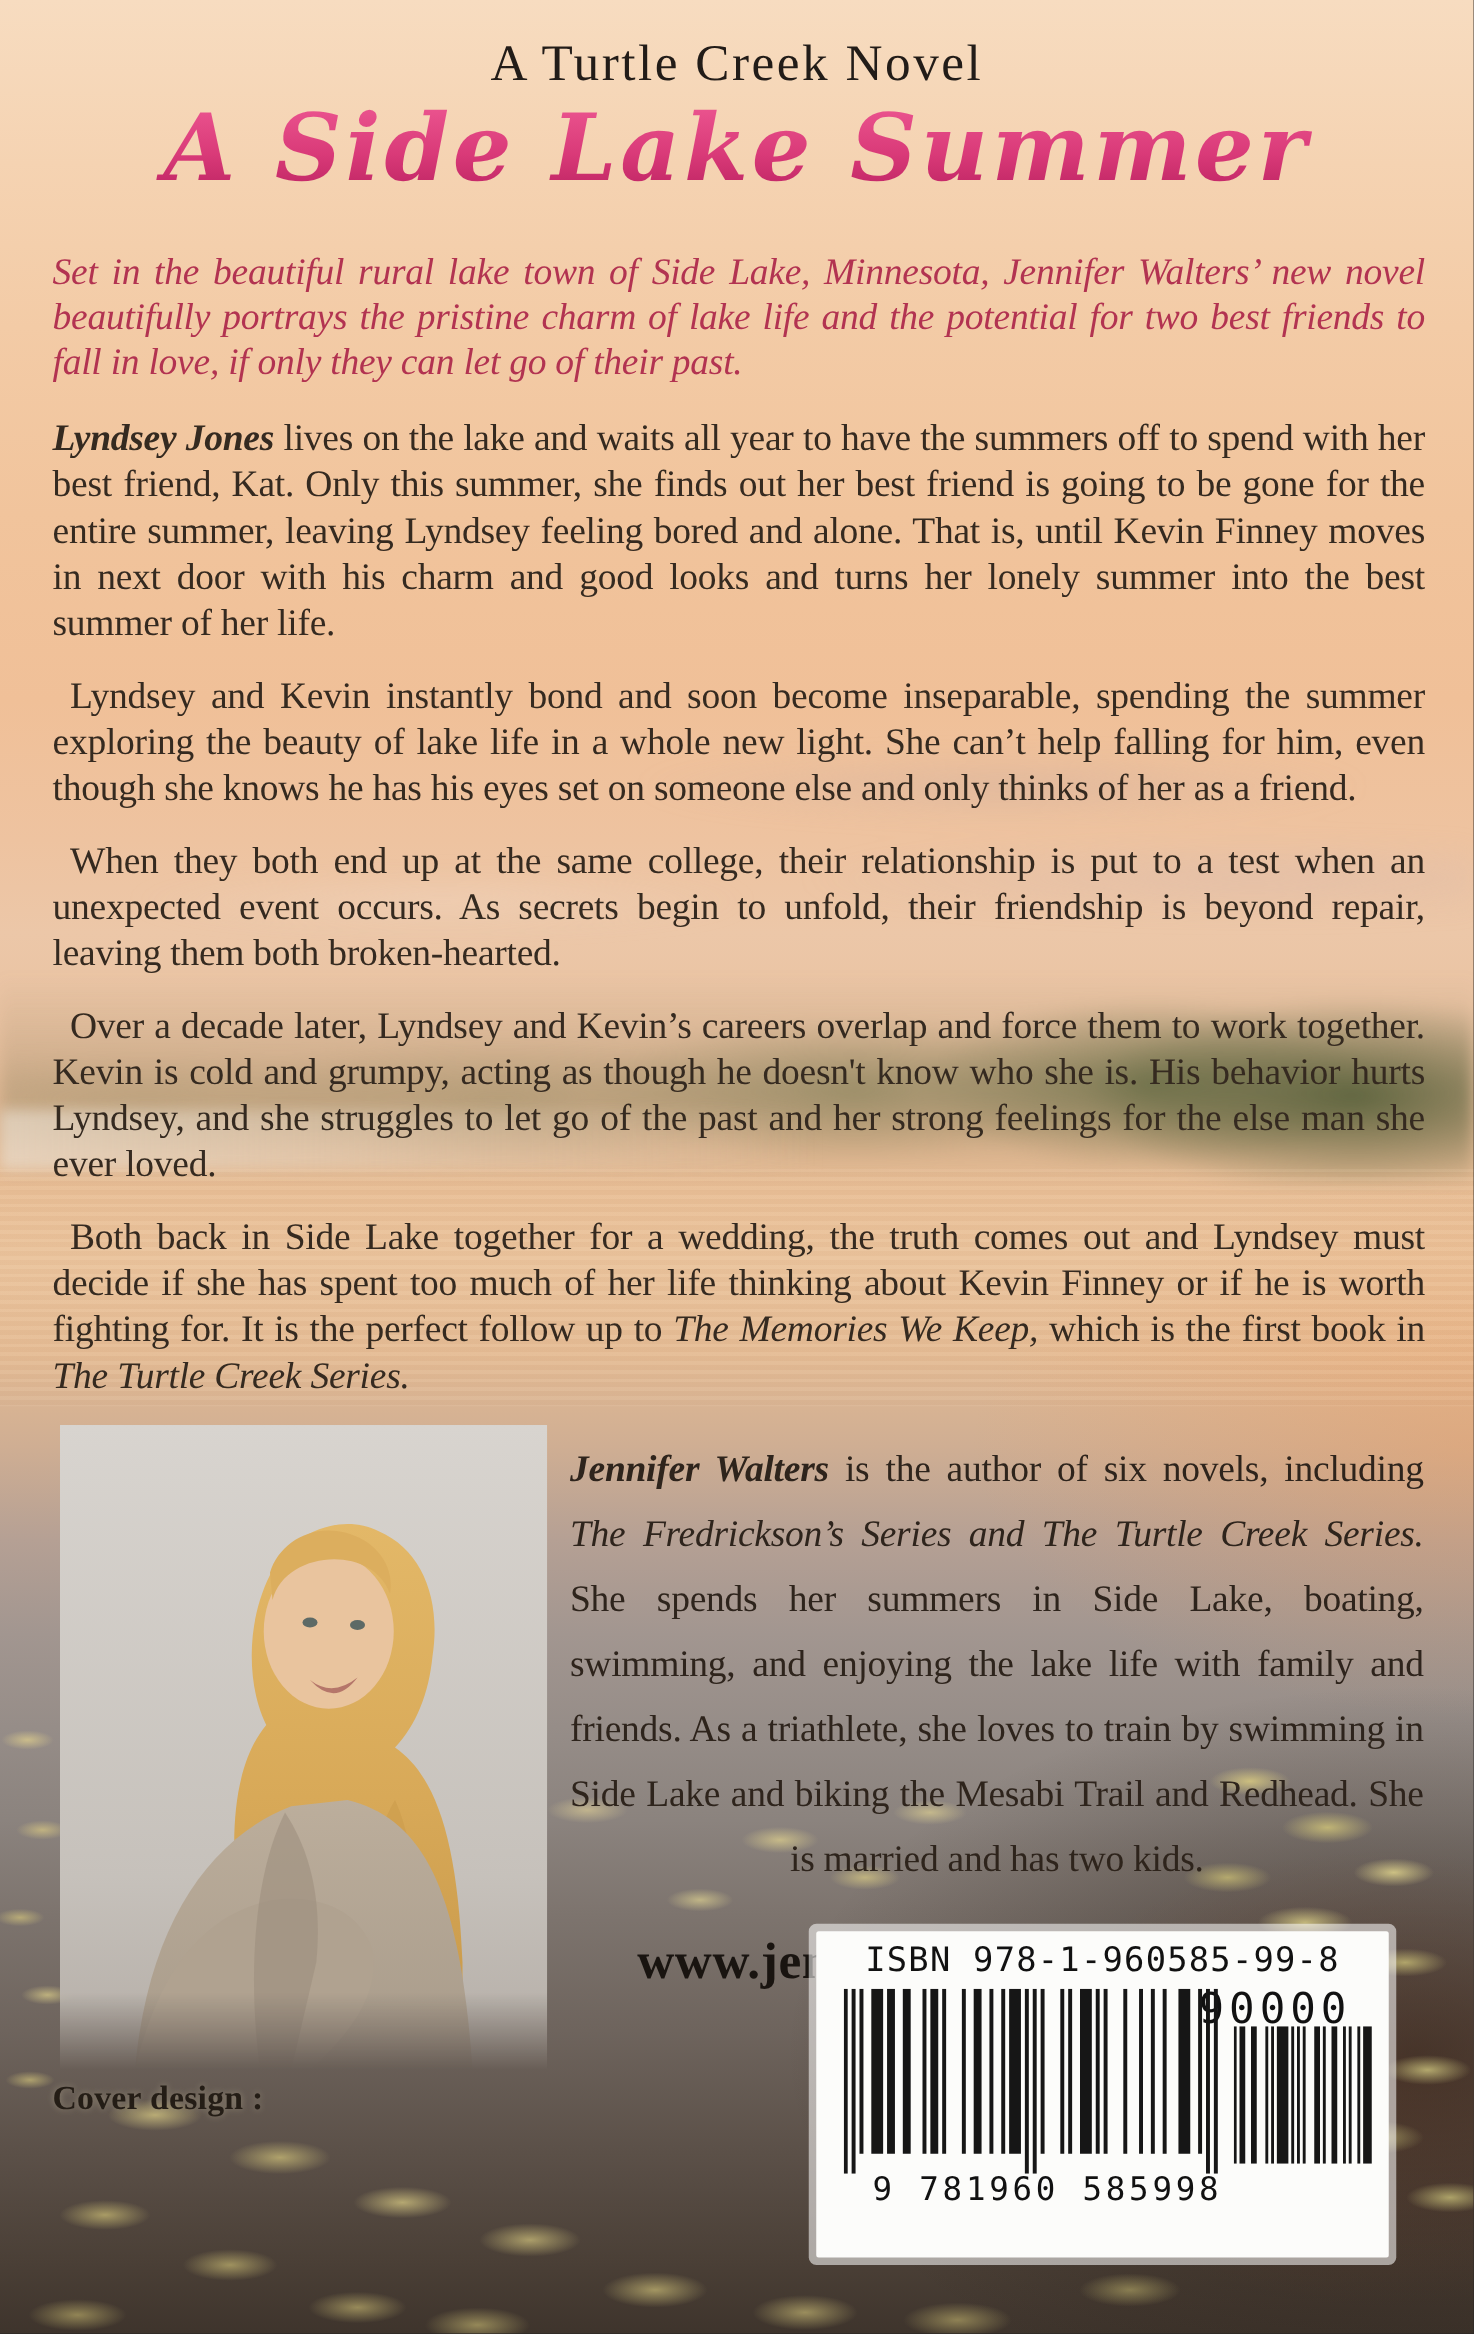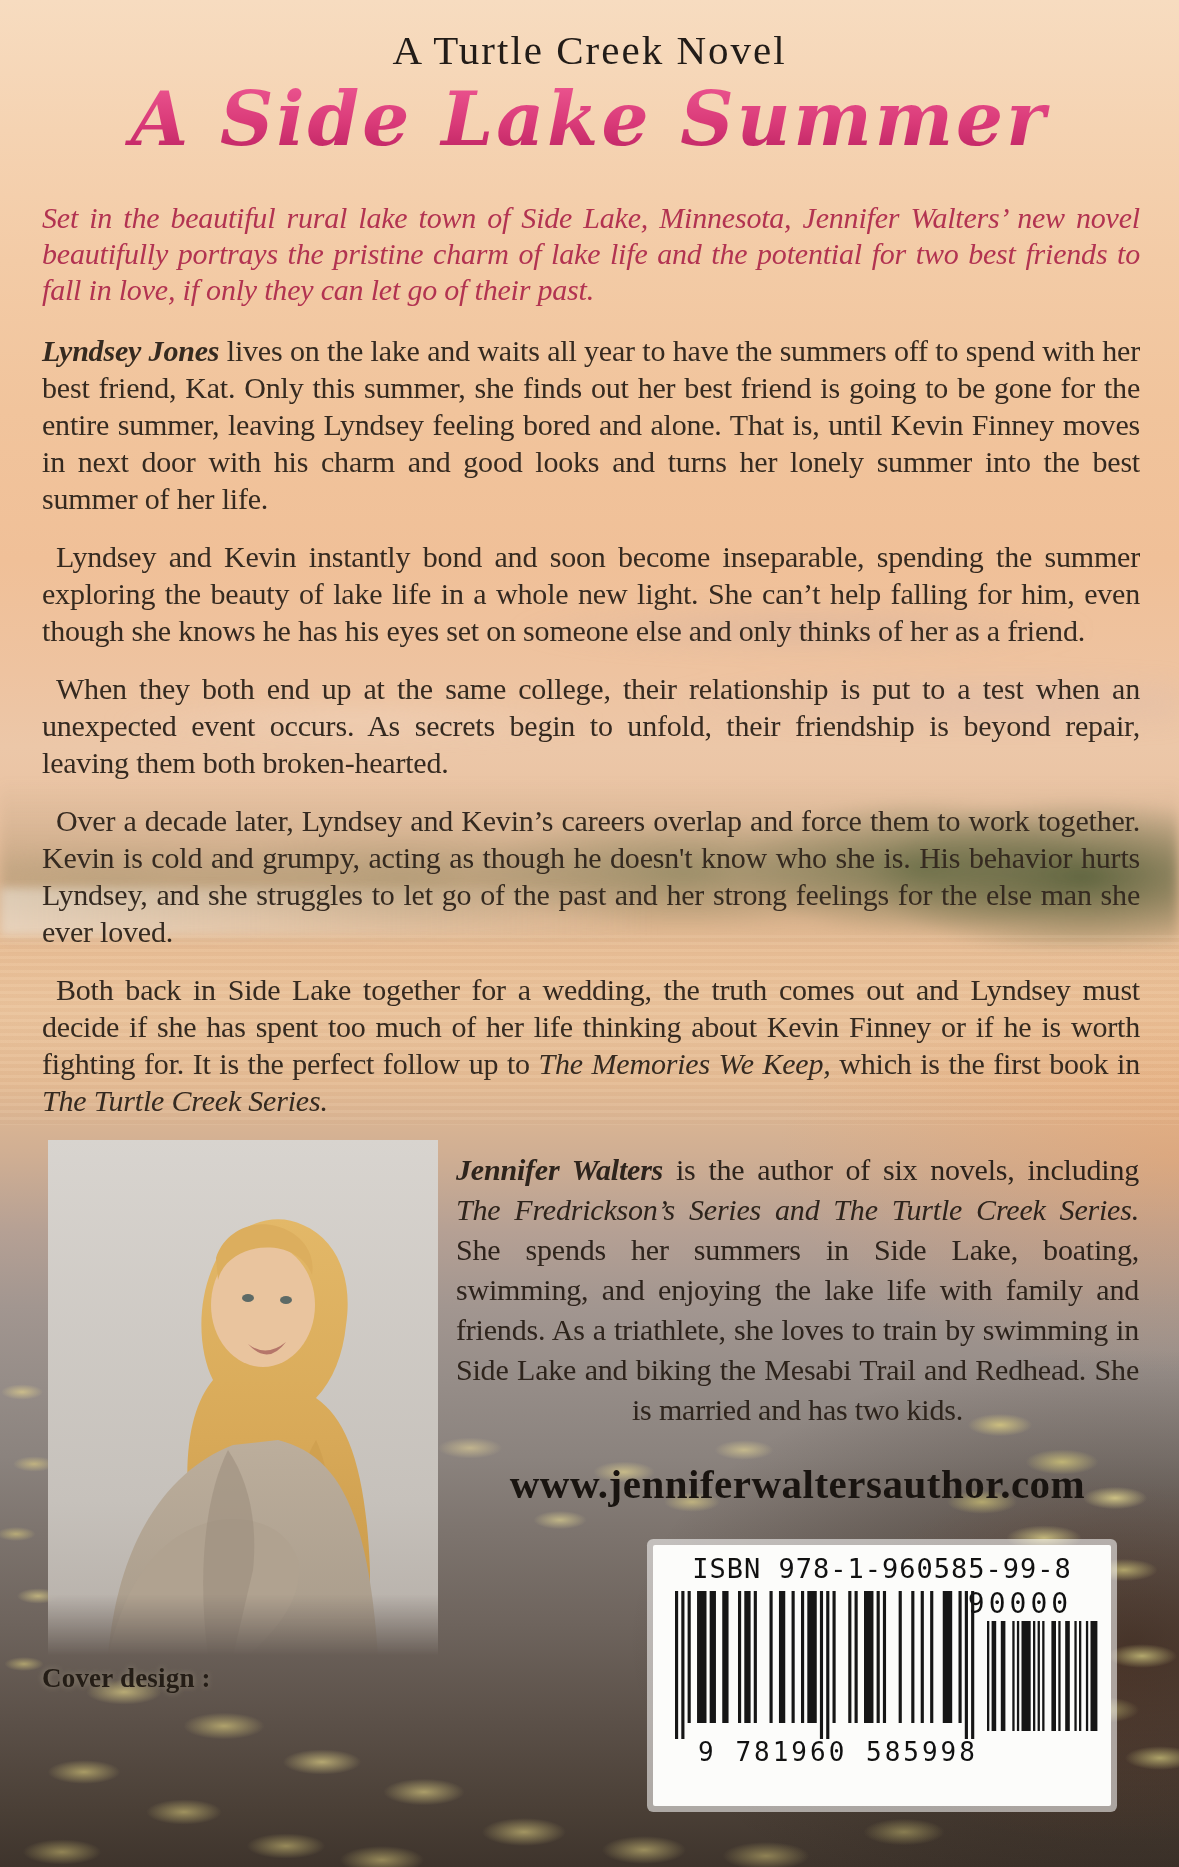--- a/index.html
+++ b/index.html
@@ -91,32 +91,32 @@
   .text-col p.intro{color:#b23351;font-style:italic;text-indent:0;margin-bottom:24px;line-height:36px;}
   .text-col p.first{text-indent:0;}
   .seg-i{font-style:italic;}
   .seg-bi{font-style:italic;font-weight:700;}
   
   .photo{position:absolute;left:48px;top:1140px;width:390px;height:516px;
     -webkit-mask-image:linear-gradient(180deg,#000 88%,transparent 100%);
     mask-image:linear-gradient(180deg,#000 88%,transparent 100%);}
   .photo svg{display:block;}
   .bio-col{position:absolute;left:456px;right:40px;top:1150px;}
-  .bio{margin:0;font-size:30px;line-height:40px;color:#2e241c;
+  .bio{margin:0;font-size:30px;line-height:52px;color:#2e241c;
     text-align:justify;text-align-last:center;letter-spacing:-0.2px;}
   .website{margin-top:30px;text-align:center;font-weight:700;font-size:41px;
     letter-spacing:0.5px;color:#191410;}
   
   .barcode-box{position:absolute;left:653px;top:1545px;width:458px;height:261px;
     background:#fcfcfa;border-radius:2px;box-shadow:0 0 0 6px rgba(255,255,255,.55);
     font-family:"DejaVu Sans Mono",monospace;color:#111;}
   .isbn-line{position:absolute;left:0;top:8px;width:100%;text-align:center;
     font-size:27px;letter-spacing:1px;}
   .price-code{position:absolute;right:16px;top:42px;width:150px;text-align:center;
-    font-size:28px;letter-spacing:4px;}
+    font-size:34px;letter-spacing:4px;}
   .ean-digits{position:absolute;left:10px;top:192px;width:350px;text-align:center;
     font-size:26px;letter-spacing:3px;}
   .main-bars{position:absolute;left:22px;top:46px;}
   .supp-bars{position:absolute;left:334px;top:76px;}
   
   .credits{position:absolute;left:42px;top:1662px;color:#241d16;
     font-weight:700;font-size:27px;line-height:33px;letter-spacing:0.2px;
     text-shadow:0 0 6px rgba(200,190,160,.45);}
 </style>
 </head>

